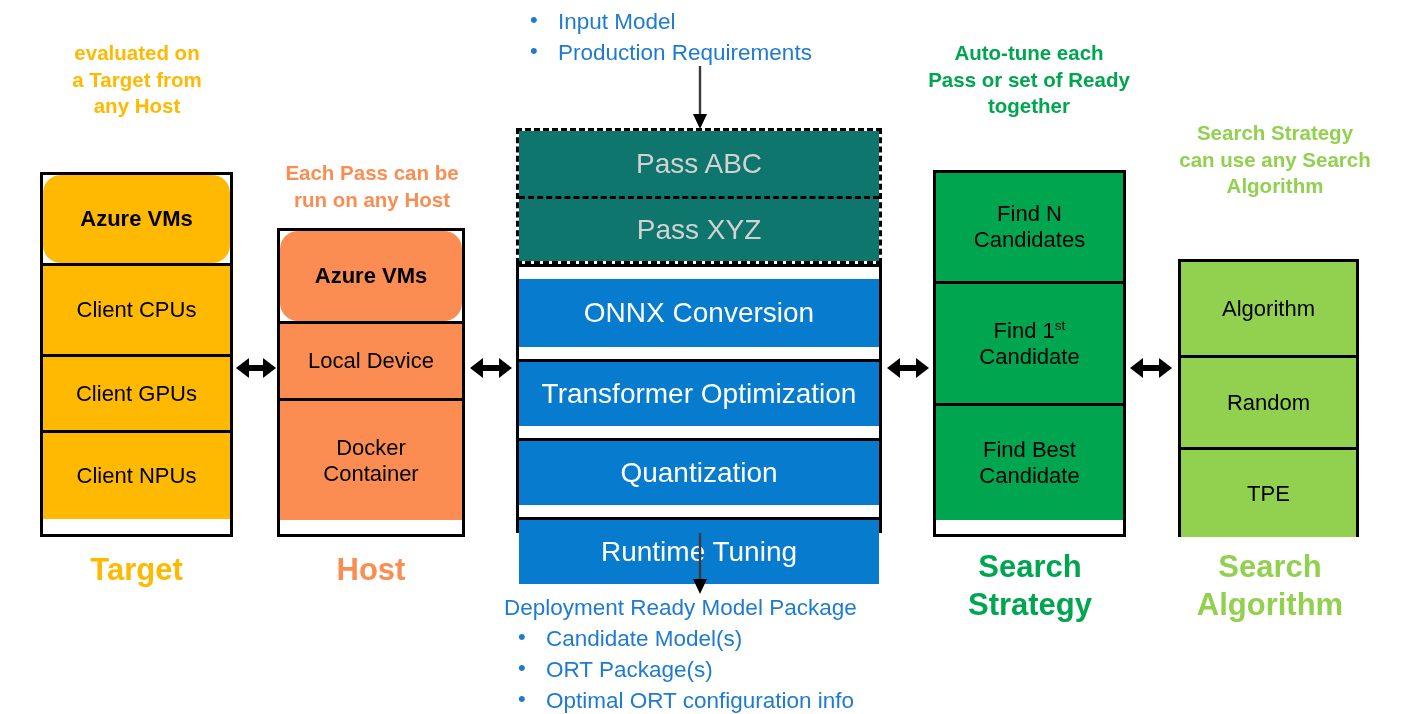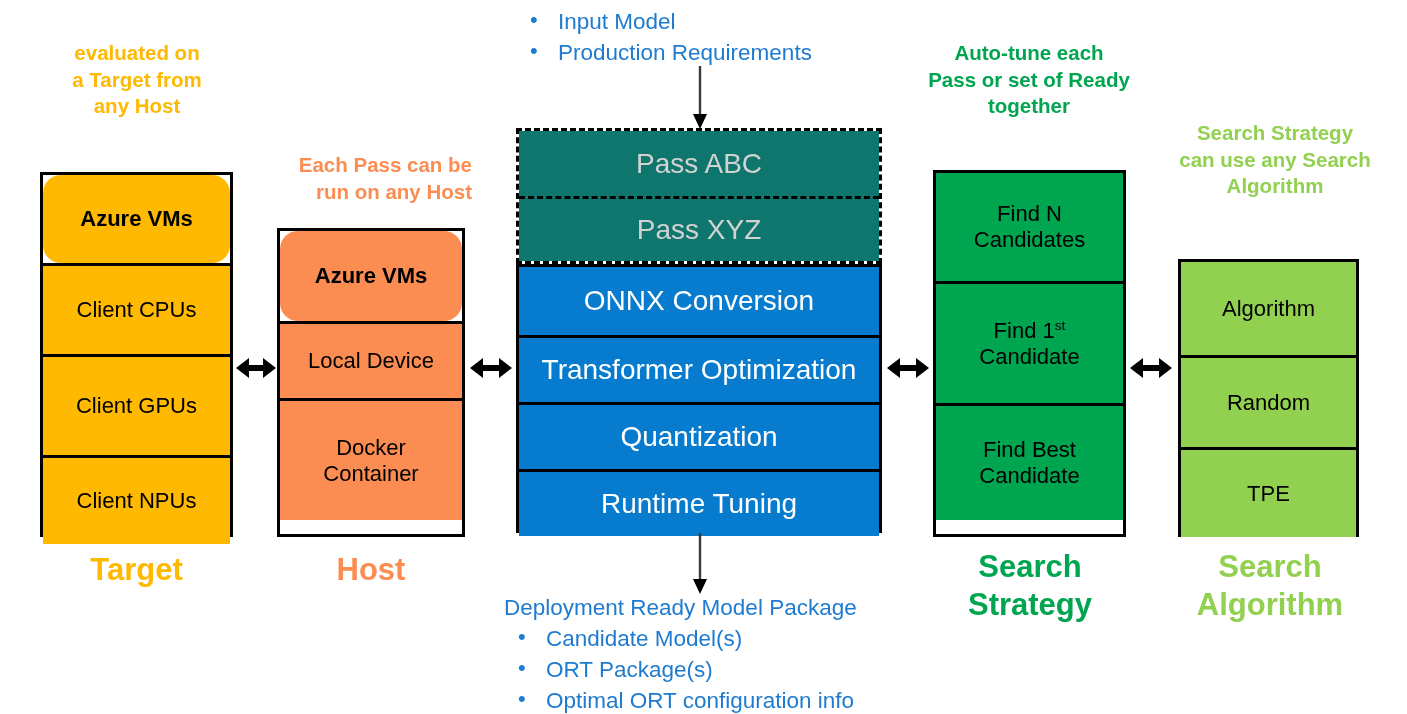--- a/index.html
+++ b/index.html
@@ -33,21 +33,21 @@
   
   .stack{position:absolute;box-sizing:border-box;border:3px solid #000;}
   .cell{
     box-sizing:border-box;display:flex;align-items:center;justify-content:center;
     text-align:center;line-height:1.16;width:100%;
   }
   .cell + .cell{border-top:3px solid #000;}
 
   .amber-cell{background:#FFB900;color:#000;font-size:22px;}
   .orange-cell{background:#FC8D52;color:#000;font-size:22px;}
-  .blue-cell{background:#077CCF;color:#fff;font-size:28px;}
+  .blue-cell{background:#077CCF;color:#fff;font-size:28px;margin-top:12px;}
   .green-cell{background:#00A550;color:#000;font-size:22px;}
   .lgreen-cell{background:#92D050;color:#000;font-size:22px;}
   .bold-cell{font-weight:bold;border-radius:18px;}
 
   
   .dashed-stack{position:absolute;box-sizing:border-box;
     border:3px dashed #000;background:#fff;}
   .dashed-cell{
     box-sizing:border-box;display:flex;align-items:center;justify-content:center;
     color:#D2D2D2;font-size:28px;width:100%;background:#0f766e;
@@ -75,37 +75,37 @@
 
   <div class="annot annot-amber" style="left:32px;top:40px;width:210px;">
     <div>evaluated on</div>
     <div>a Target from</div>
     <div>any Host</div>
   </div>
 
   <div class="stack" style="left:40px;top:172px;width:193px;height:365px;">
     <div class="cell amber-cell bold-cell" style="height:88px;">Azure VMs</div>
     <div class="cell amber-cell" style="height:91px;">Client CPUs</div>
-    <div class="cell amber-cell" style="height:101px;">Client GPUs</div>
+    <div class="cell amber-cell" style="height:76px;">Client GPUs</div>
     <div class="cell amber-cell" style="height:89px;">Client NPUs</div>
   </div>
 
   <div class="collabel lab-amber" style="left:40px;top:551px;width:193px;">Target</div>
 
   <div class="harrow" style="left:236px;top:352px;width:40px;height:32px;">
     <svg width="40" height="32" viewBox="0 0 40 32">
       <g fill="#000000">
         <polygon points="0,16 13,6 13,26"></polygon>
         <rect x="11" y="13" width="18" height="6"></rect>
         <polygon points="40,16 27,6 27,26"></polygon>
       </g>
     </svg>
   </div>
 
-  <div class="annot annot-orange" style="left:272px;top:152px;width:200px;text-align:right;">
+  <div class="annot annot-orange" style="left:272px;top:160px;width:200px;">
     <div>Each Pass can be</div>
     <div>run on any Host</div>
   </div>
 
   <div class="stack" style="left:277px;top:228px;width:188px;height:309px;">
     <div class="cell orange-cell bold-cell" style="height:90px;">Azure VMs</div>
     <div class="cell orange-cell" style="height:77px;">Local Device</div>
     <div class="cell orange-cell" style="height:122px;">
       <span style="white-space:pre-line;">Docker
 Container</span>

